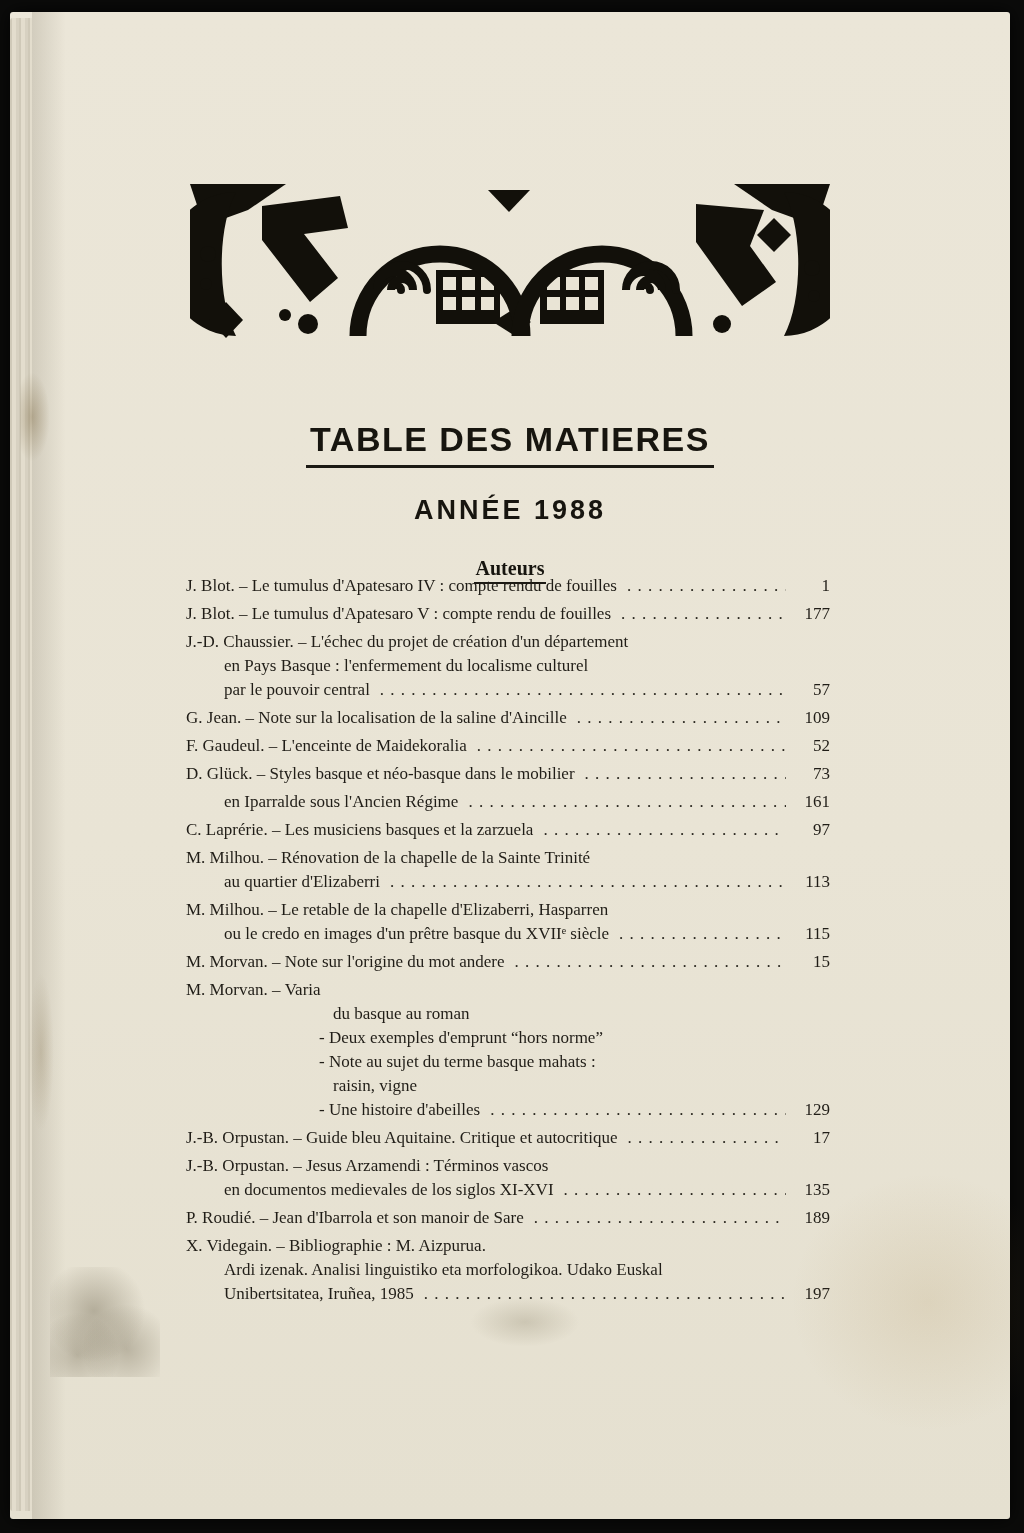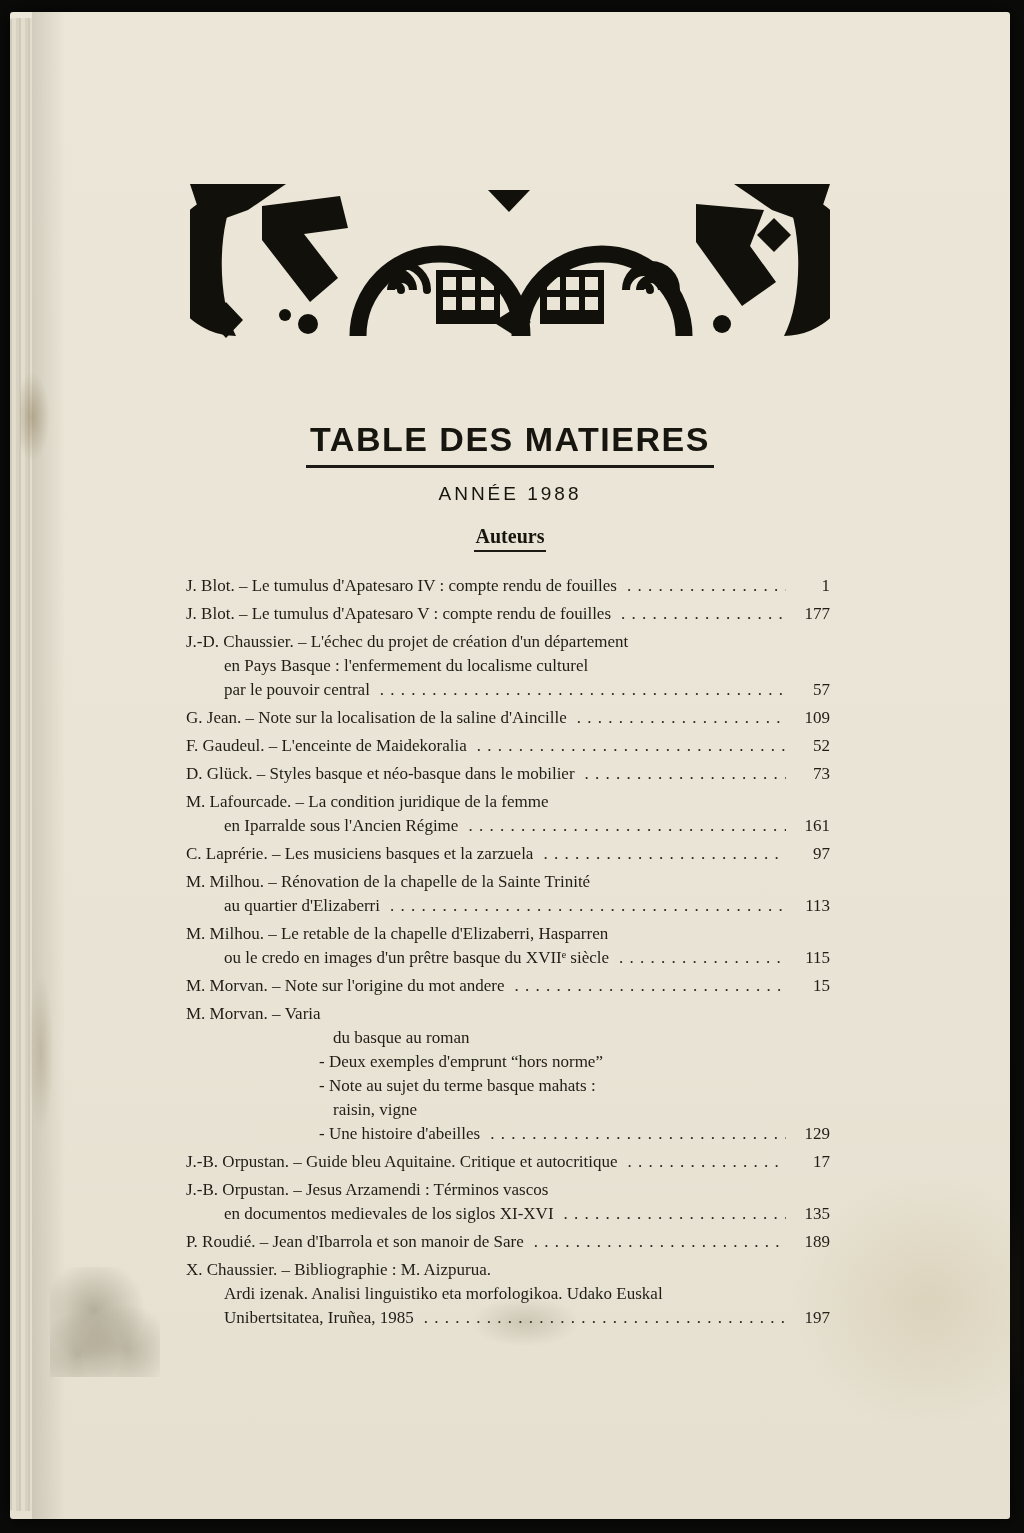--- a/index.html
+++ b/index.html
@@ -33,26 +33,26 @@
     position:absolute; left:0; right:0; top:408px;
     text-align:center; color:#17150f;
   }
   .main-title{
     display:inline-block;
     font-family:"Liberation Sans", sans-serif;
     font-weight:bold; font-size:34px; letter-spacing:1.5px;
     border-bottom:3px solid #1c1a14; padding:0 4px 6px 4px;
   }
   .sub-title{
-    margin-top:15px;
+    margin-top:27px;
     font-family:"Liberation Sans", sans-serif;
-    font-weight:normal; font-size:19px; letter-spacing:3px;
+    font-weight:bold; font-size:27px; letter-spacing:3px;
   }
   .section-heading{
-    display:inline-block; margin-top:20px;
+    display:inline-block; margin-top:31px;
     font-family:"Liberation Serif", serif;
     font-weight:bold; font-size:20px;
     border-bottom:2px solid #1c1a14; padding:0 2px 2px 2px;
   }
   .toc{
     position:absolute; left:176px; top:562px; width:644px;
     font-size:17px; line-height:24px; color:#201d17;
   }
   .toc-entry{ margin-bottom:4px; }
   .toc-line{ display:flex; align-items:flex-end; }
@@ -196,24 +196,20 @@
       </div>
       <div class="toc-entry">
         <div class="toc-line ind0">
           <span class="author">D. Glück. – </span>
           <span class="ital">Styles basque et néo-basque dans le mobilier</span>
           <span class="leader">. . . . . . . . . . . . . . . . . . . . . . . . . . . . . . . . . . . . . . . . . . . . . . . . . . . . . . . . . . . . . . . . . . . . . . </span>
           <span class="pagenum">73</span>
         </div>
       </div>
       <div class="toc-entry">
-        <div class="toc-line ind0">
-          <span class="author">M. Lafourcade. – </span>
-          <span class="ital">La condition juridique de la femme</span>
-        </div>
         <div class="toc-line ind1">
           <span class="ital">en Iparralde sous l'Ancien Régime</span>
           <span class="leader">. . . . . . . . . . . . . . . . . . . . . . . . . . . . . . . . . . . . . . . . . . . . . . . . . . . . . . . . . . . . . . . . . . . . . . </span>
           <span class="pagenum">161</span>
         </div>
       </div>
       <div class="toc-entry">
         <div class="toc-line ind0">
           <span class="author">C. Laprérie. – </span>
           <span class="ital">Les musiciens basques et la zarzuela</span>
@@ -298,21 +294,21 @@
       <div class="toc-entry">
         <div class="toc-line ind0">
           <span class="author">P. Roudié. – </span>
           <span class="ital">Jean d'Ibarrola et son manoir de Sare</span>
           <span class="leader">. . . . . . . . . . . . . . . . . . . . . . . . . . . . . . . . . . . . . . . . . . . . . . . . . . . . . . . . . . . . . . . . . . . . . . </span>
           <span class="pagenum">189</span>
         </div>
       </div>
       <div class="toc-entry">
         <div class="toc-line ind0">
-          <span class="author">X. Chaussier. – </span>
+          <span class="author">X. Videgain. – </span>
           <span class="ital">Bibliographie : M. Aizpurua.</span>
         </div>
         <div class="toc-line ind1">
           <span class="ital">Ardi izenak. Analisi linguistiko eta morfologikoa. Udako Euskal</span>
         </div>
         <div class="toc-line ind1">
           <span class="ital">Unibertsitatea, Iruñea, 1985</span>
           <span class="leader">. . . . . . . . . . . . . . . . . . . . . . . . . . . . . . . . . . . . . . . . . . . . . . . . . . . . . . . . . . . . . . . . . . . . . . </span>
           <span class="pagenum">197</span>
         </div>

